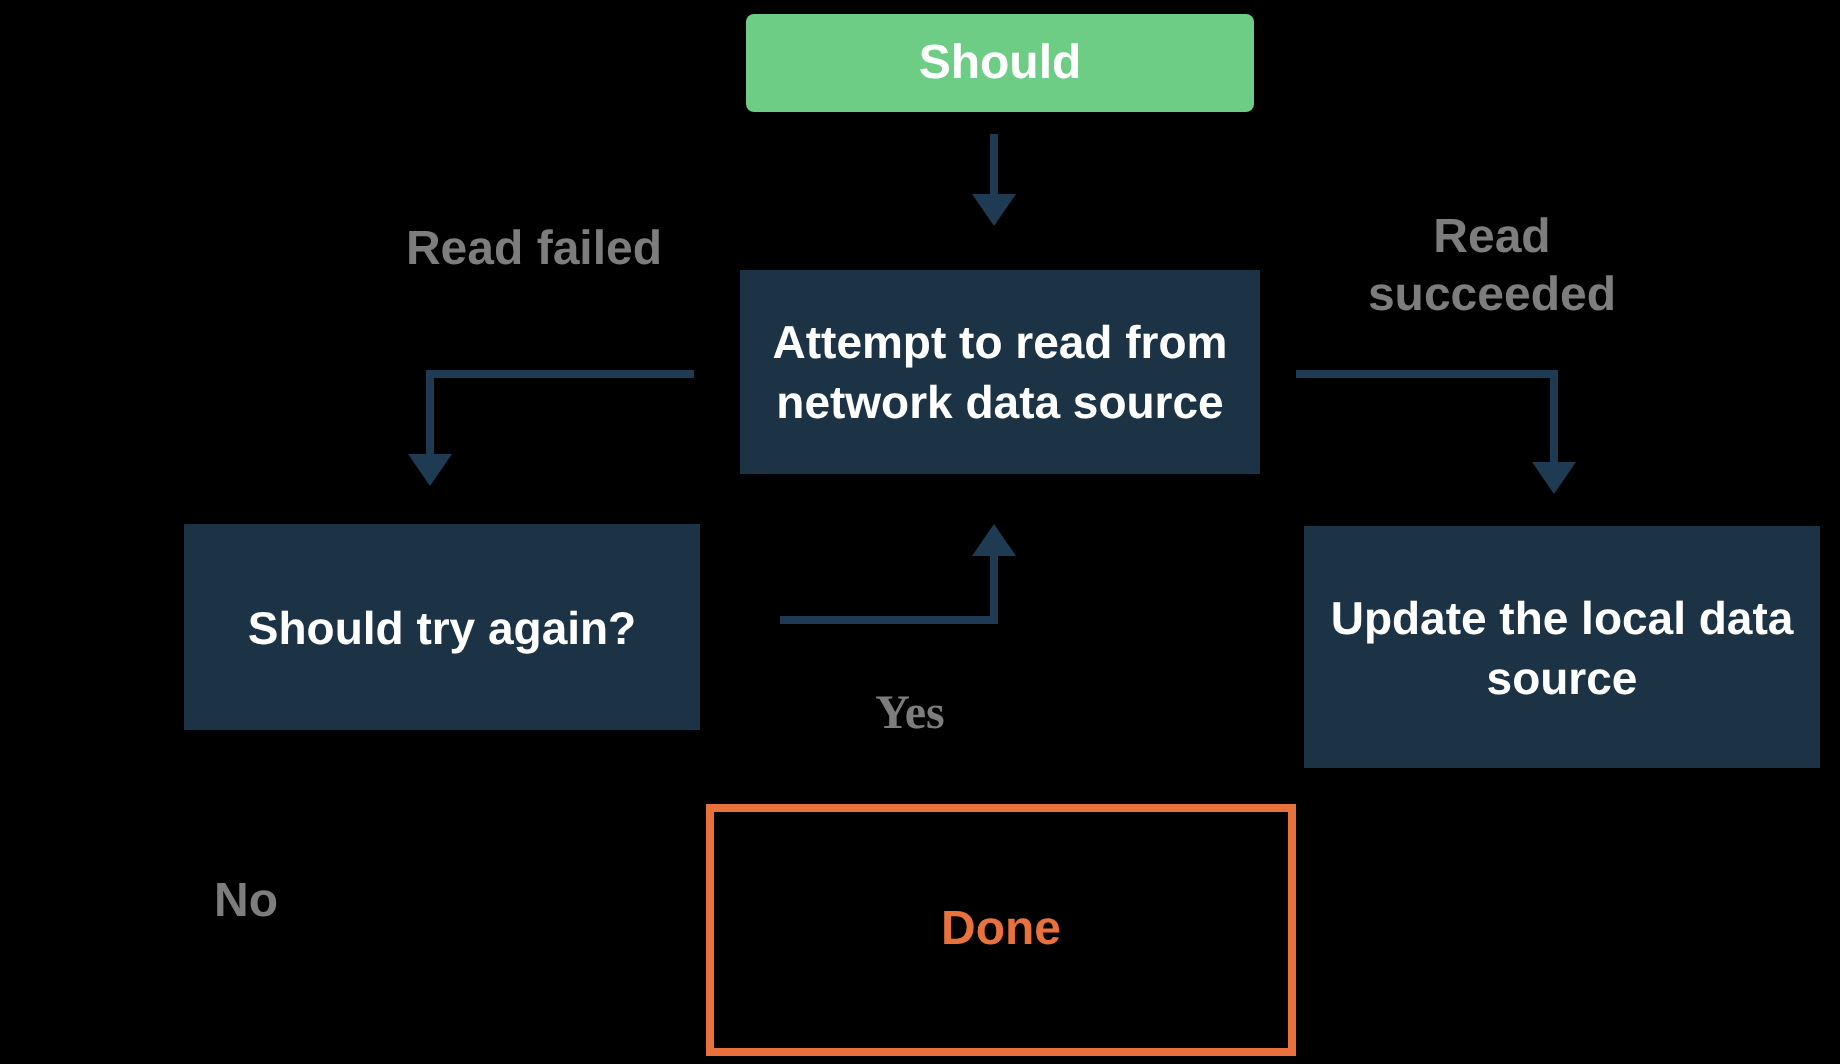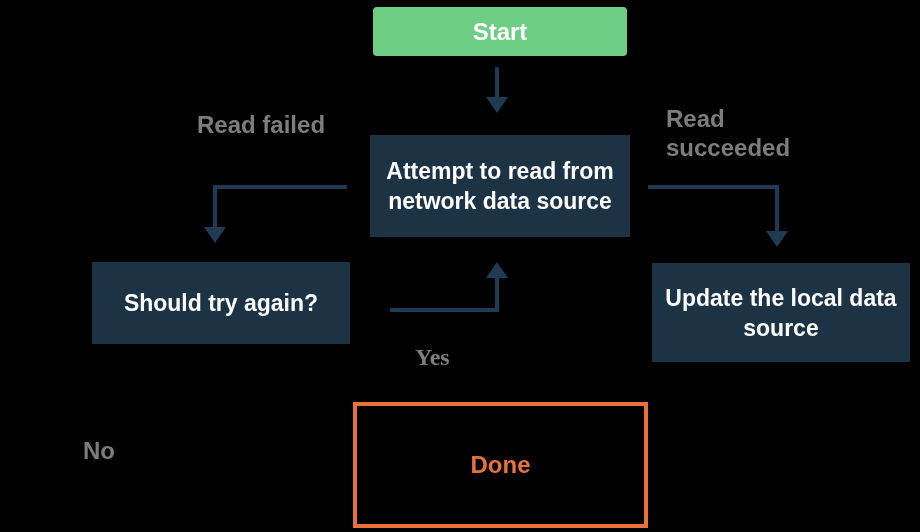--- a/index.html
+++ b/index.html
@@ -55,31 +55,31 @@
   }
   .node.done {
     background: transparent;
     border: 4px solid var(--done-accent, #E8713C);
     color: var(--done-accent, #E8713C);
     font-size: 24px;
     border-radius: 0;
   }
   .edge-label {
     position: absolute;
-    text-align: left;
+    text-align: center;
     color: var(--edge-label, #7D7D7D);
     font-size: 24px;
     font-weight: 700;
     line-height: 29px;
   }
   
   .node.start   { left: 373px; top: 7px;   width: 254px; height: 49px; }
   .node.attempt { left: 370px; top: 135px; width: 260px; height: 102px; }
-  .node.retry   { left: 92px;  top: 262px; width: 258px; height: 82px; }
-  .node.update  { left: 652px; top: 263px; width: 258px; height: 99px; }
+  .node.retry   { left: 92px;  top: 262px; width: 258px; height: 103px; }
+  .node.update  { left: 652px; top: 263px; width: 258px; height: 121px; }
   .node.done    { left: 353px; top: 402px; width: 295px; height: 126px; }
   .edge-label.read-failed    { left: 197px; top: 110px; width: 140px; }
   .edge-label.read-succeeded { left: 666px; top: 104px; width: 160px; }
   .edge-label.yes            { left: 415px; top: 343px; width: 80px; font-family: Liberation Serif, serif; }
   .edge-label.no             { left: 83px;  top: 436px; width: 80px; }
 </style>
 </head>
 <body>
 
 <div class="canvas">
@@ -97,21 +97,21 @@
       <path class="edge" d="M648,187 L777,187 L777,233"></path>
       <polygon class="head" points="766,231 788,231 777,247"></polygon>
     </g>
     <g>
       <path class="edge" d="M390,310 L497,310 L497,276"></path>
       <polygon class="head" points="486,278 508,278 497,262"></polygon>
     </g>
   </svg>
 
   <div class="node start">
-    <span>Start</span>
+    <span>Should</span>
   </div>
 
   <div class="node navy attempt">
     <span>Attempt to read from network data source</span>
   </div>
 
   <div class="node navy retry">
     <span>Should try again?</span>
   </div>
 

